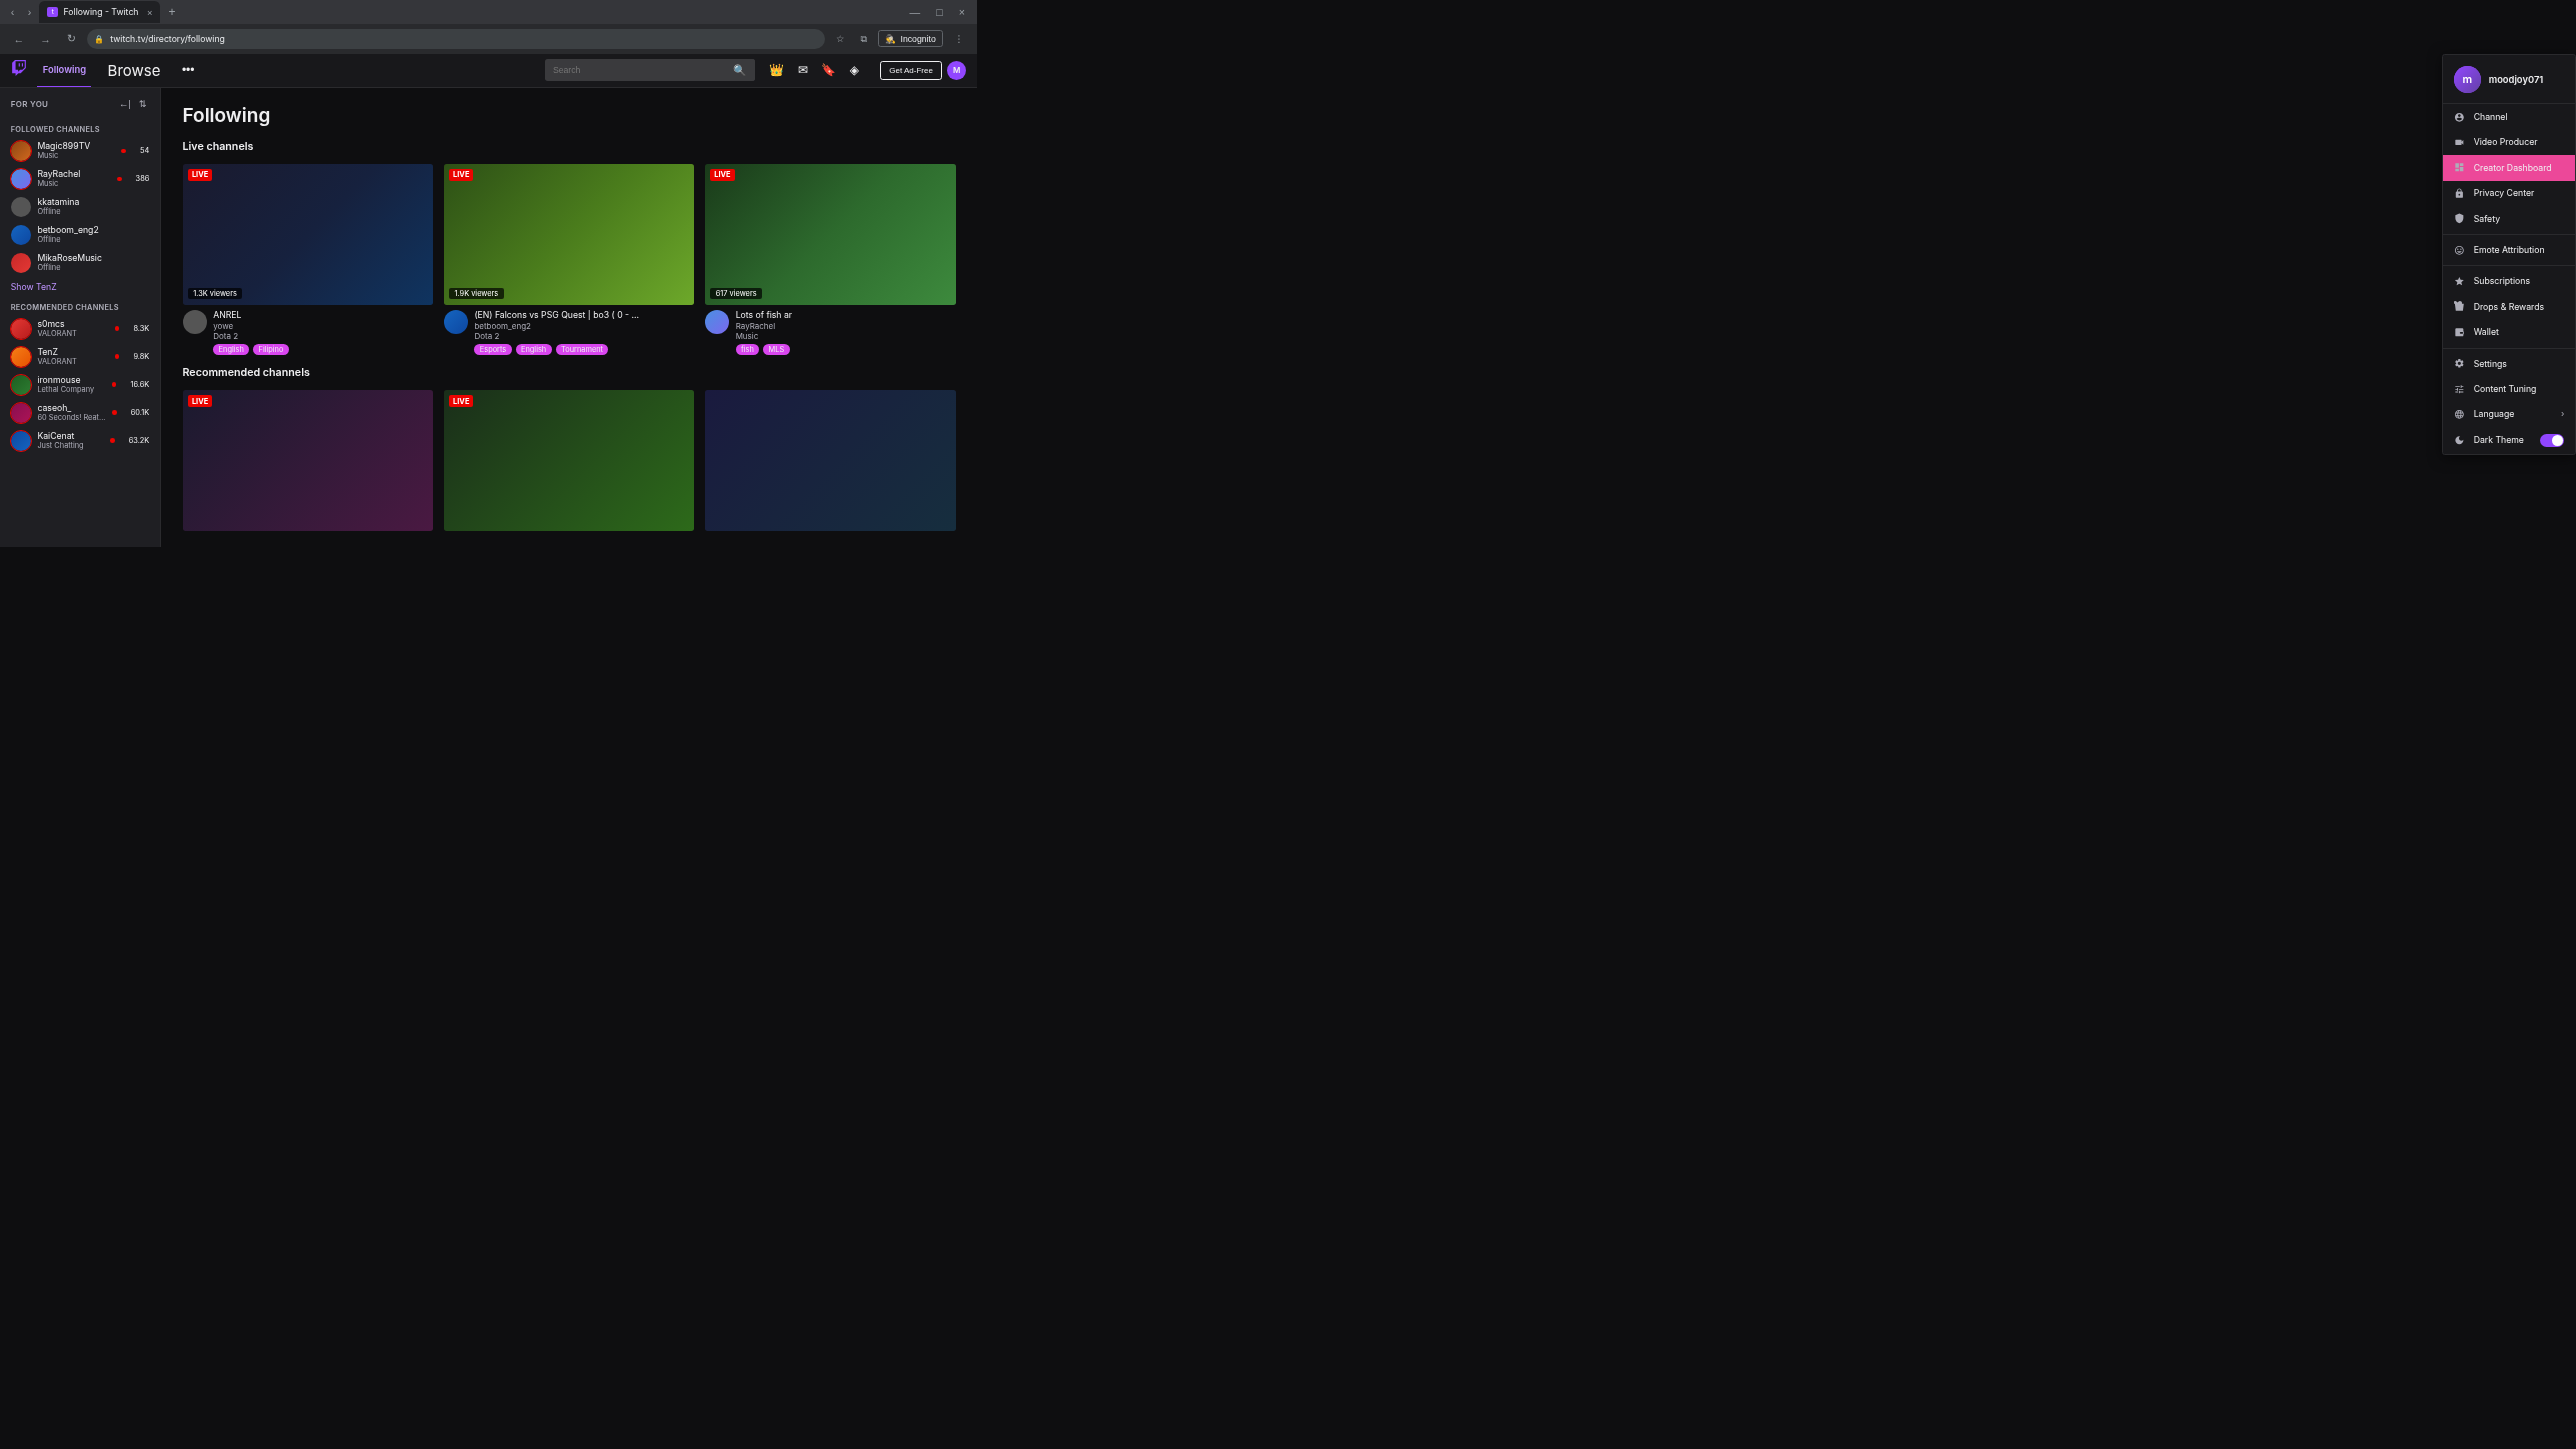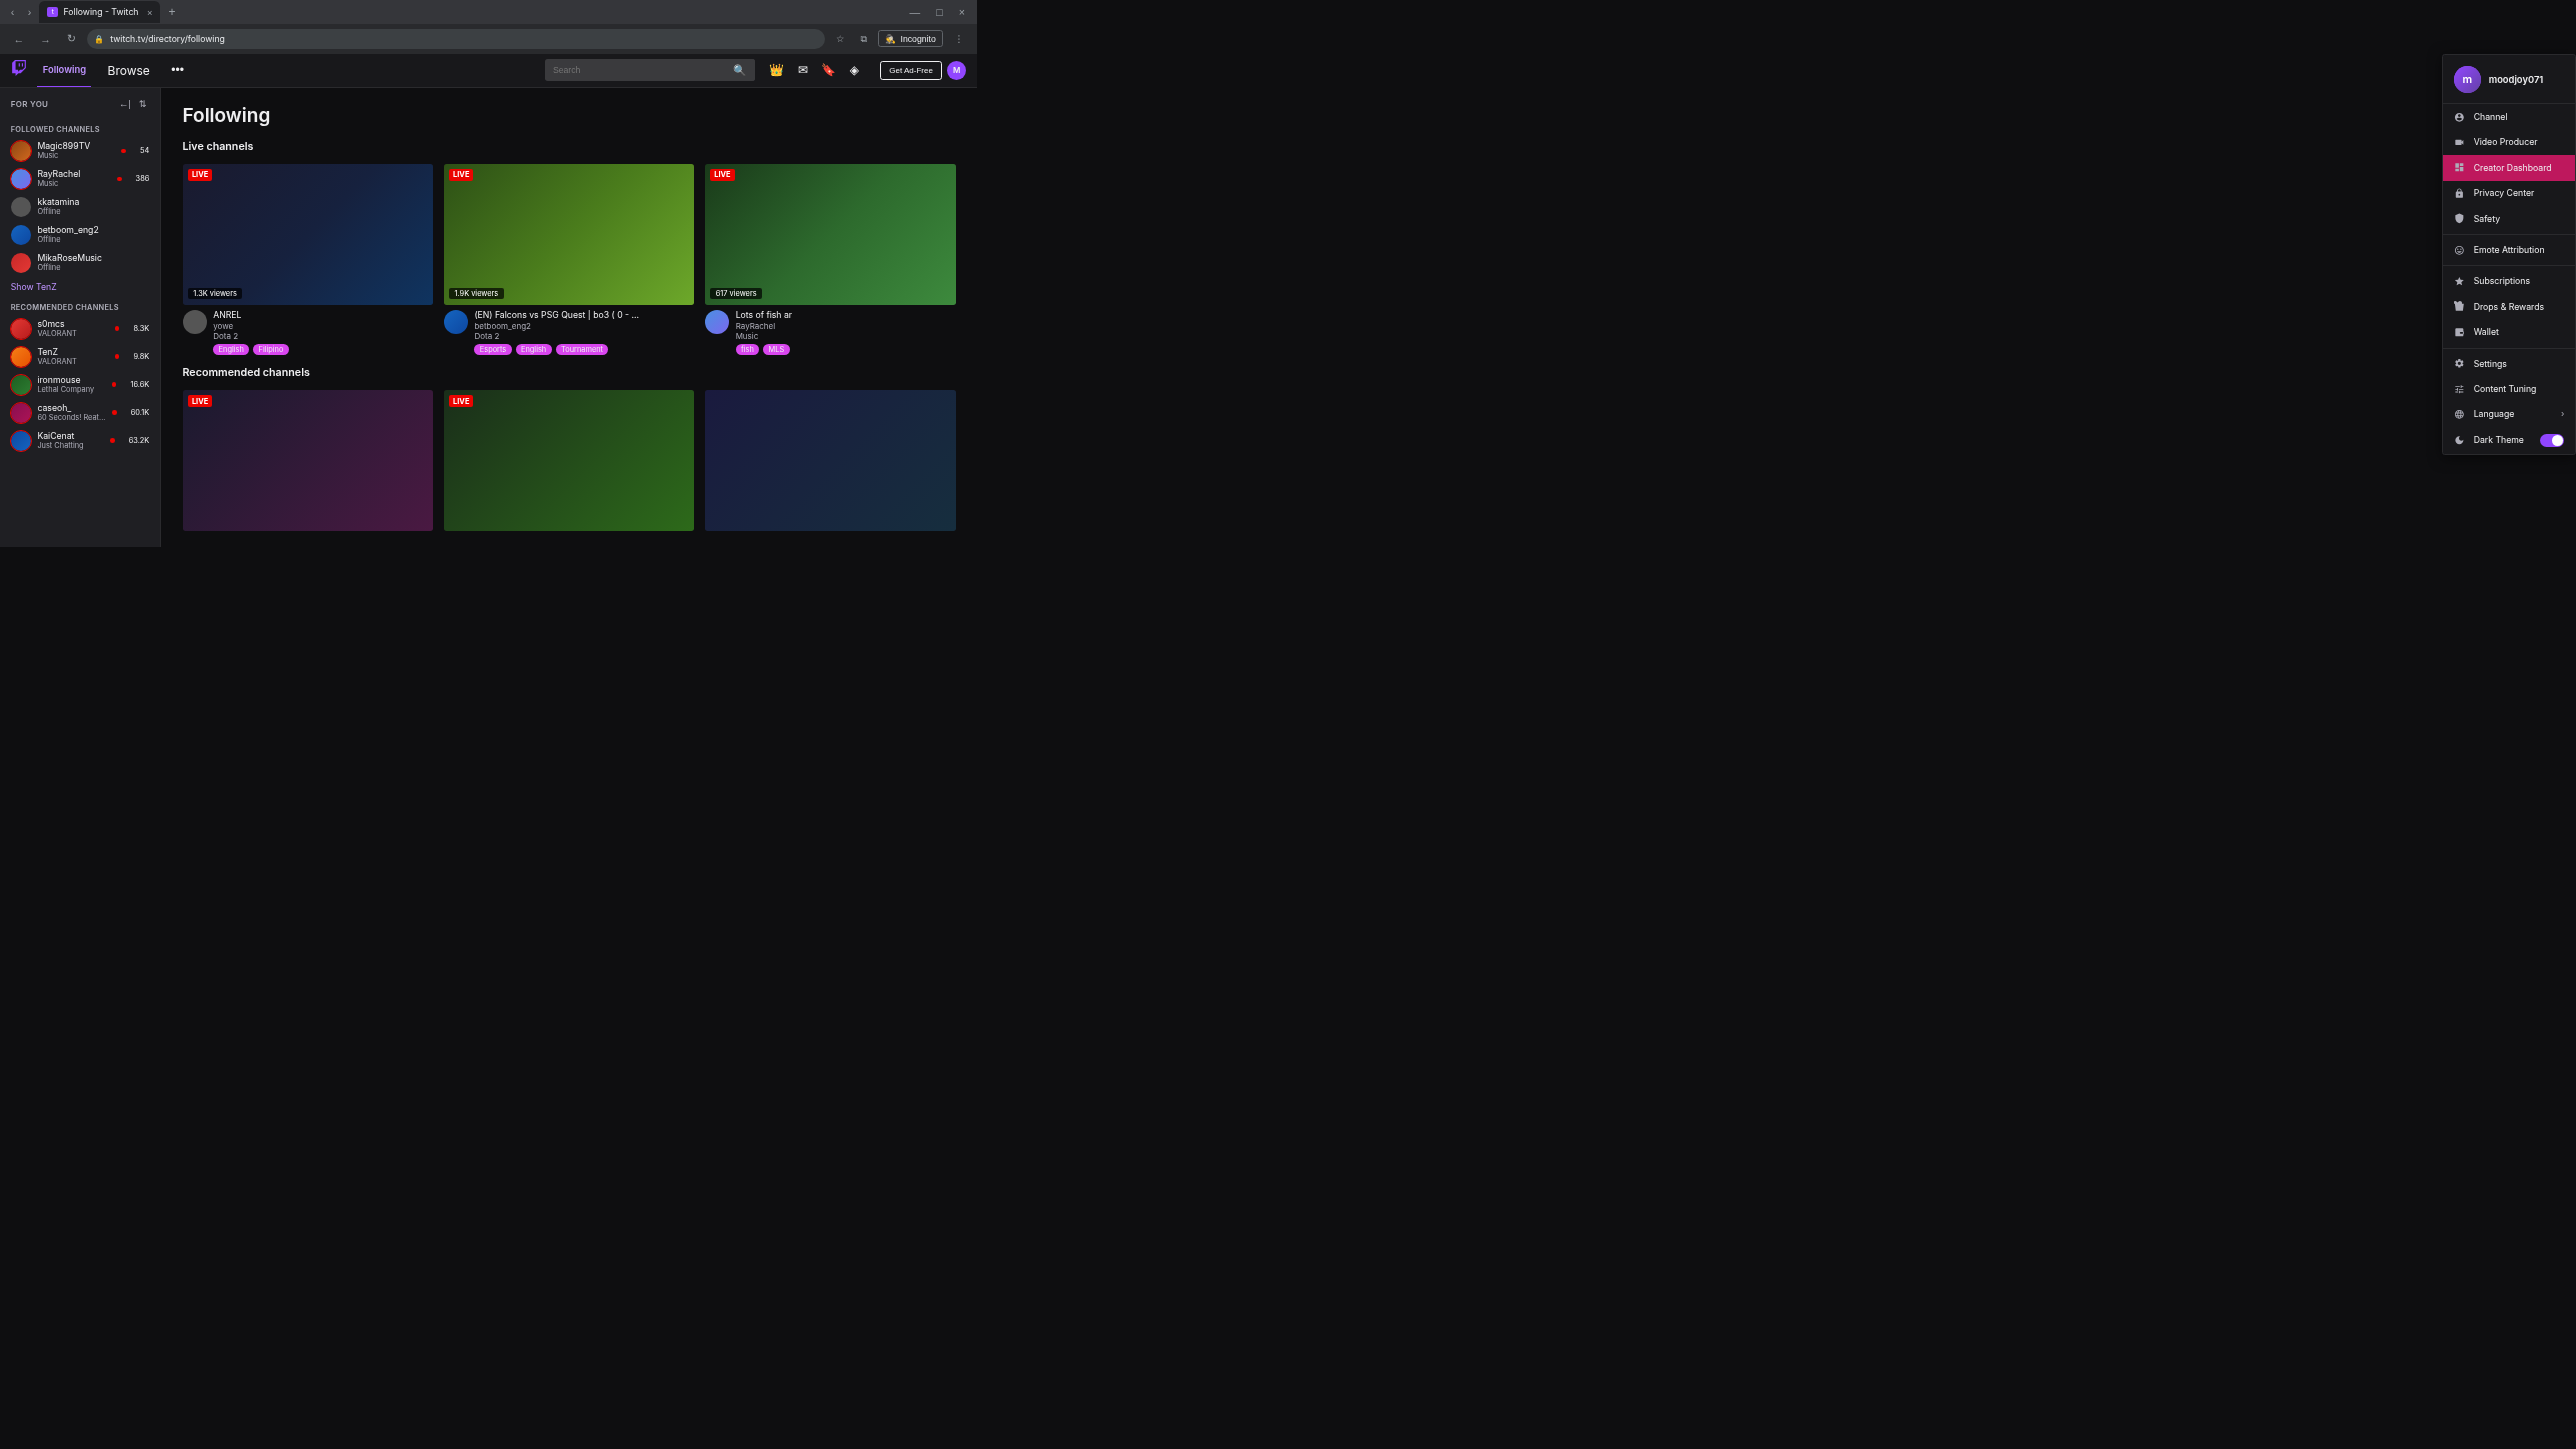--- a/index.html
+++ b/index.html
@@ -18,21 +18,21 @@
     .url-bar { flex: 1; background: #3c4043; border-radius: 13.4px; height: 20px; display: flex; align-items: center; padding: 0 8px; gap: 5.4px; color: #e8eaed; font-size: 8.7px; }
     .url-bar .lock-icon { color: #9aa0a6; font-size: 8px; }
     .addr-btn { background: none; border: none; color: #9aa0a6; font-size: 9.4px; cursor: pointer; padding: 2.7px 5.4px; }
     .incognito-btn { background: none; border: none; color: #e8eaed; font-size: 8.7px; cursor: pointer; padding: 2.7px 6.7px; display: flex; align-items: center; gap: 4px; border: 0.7px solid #5f6368; border-radius: 2.7px; }
 
     
     .twitch-app { display: flex; flex-direction: column; height: calc(100% - 54px); background: #0e0e10; }
     .twitch-header { background: #18181b; height: 34px; display: flex; align-items: center; padding: 0 10.7px; gap: 10.7px; border-bottom: 0.7px solid #2a2a2d; flex-shrink: 0; }
     .twitch-logo { color: #9146ff; font-size: 16px; cursor: pointer; }
     .nav-following { color: #bf94ff; font-weight: 600; font-size: 9.4px; padding: 0 5.4px; cursor: pointer; border-bottom: 1.3px solid #9146ff; height: 34px; display: flex; align-items: center; }
-    .nav-browse { color: #efeff1; font-size: 12px; padding: 0 5.4px; cursor: pointer; height: 34px; display: flex; align-items: center; }
+    .nav-browse { color: #efeff1; font-size: 15px; padding: 0 5.4px; cursor: pointer; height: 34px; display: flex; align-items: center; }
     .nav-more { background: none; border: none; color: #efeff1; font-size: 12px; cursor: pointer; padding: 2.7px 5.4px; }
     .search-bar { margin-left: auto; display: flex; align-items: center; background: #3a3a3d; border-radius: 2.7px; height: 21.5px; width: 210px; }
     .search-input { background: none; border: none; color: #efeff1; font-size: 8.7px; padding: 0 8px; flex: 1; outline: none; }
     .search-btn { background: #3a3a3d; border: none; color: #efeff1; padding: 0 8px; cursor: pointer; height: 21.5px; border-radius: 0 2.7px 2.7px 0; font-size: 10.7px; }
     .header-actions { display: flex; align-items: center; gap: 5.4px; }
     .header-icon-btn { background: none; border: none; color: #efeff1; font-size: 12px; cursor: pointer; padding: 4px; border-radius: 2.7px; }
     .get-ad-free { background: none; border: 0.7px solid #efeff1; color: #efeff1; font-size: 8px; padding: 4px 8px; border-radius: 2.7px; cursor: pointer; white-space: nowrap; margin-left: 12px; }
     .user-avatar { width: 19px; height: 19px; border-radius: 50%; background: #9146ff; cursor: pointer; display: flex; align-items: center; justify-content: center; font-size: 8px; font-weight: 600; }
 
     
@@ -75,21 +75,21 @@
     .stream-game { font-size: 8px; color: #adadb8; }
     .stream-tags { display: flex; gap: 4px; flex-wrap: wrap; margin-top: 2.7px; }
     .tag { background: #d946ef; color: #efeff1; font-size: 7.4px; padding: 1.3px 5.4px; border-radius: 8px; cursor: pointer; }
 
     
     .dropdown-overlay { position: fixed; top: 54px; right: 0; width: 134px; background: #18181b; border: 0.7px solid #2a2a2d; border-radius: 2.7px; z-index: 100; box-shadow: 0 2.7px 13.4px rgba(0,0,0,0.5); }
     .dropdown-header { padding: 10.7px; display: flex; align-items: center; gap: 8px; border-bottom: 0.7px solid #2a2a2d; }
     .dropdown-avatar { width: 27px; height: 27px; border-radius: 50%; background: #9146ff; flex-shrink: 0; }
     .dropdown-username { font-size: 9.4px; font-weight: 600; color: #efeff1; }
     .dropdown-item { display: flex; align-items: center; padding: 6.7px 10.7px; gap: 8px; cursor: pointer; color: #efeff1; font-size: 8.7px; }
-    .dropdown-item:hover, .dropdown-item.highlighted { background: #be185d; }
+    .dropdown-item:hover, .dropdown-item.highlighted { background: #ec4899; }
     .dropdown-icon { width: 12px; height: 12px; display: flex; align-items: center; justify-content: center; color: #adadb8; font-size: 9.4px; flex-shrink: 0; }
     .dropdown-divider { height: 0.7px; background: #2a2a2d; margin: 2.7px 0; }
     .dropdown-item .arrow { margin-left: auto; color: #adadb8; }
     .toggle-switch { margin-left: auto; width: 24px; height: 13.4px; background: #9146ff; border-radius: 6.7px; position: relative; cursor: pointer; }
     .toggle-knob { position: absolute; right: 1.3px; top: 1.3px; width: 10.7px; height: 10.7px; border-radius: 50%; background: white; }
 
     
     .thumb-1 { background: linear-gradient(135deg, #1a1a2e, #16213e, #0f3460); }
     .thumb-2 { background: linear-gradient(135deg, #2d5016, #4a7c1c, #6da82a); }
     .thumb-3 { background: linear-gradient(135deg, #1a3a1a, #2d6a2d, #3d8a3d); }

